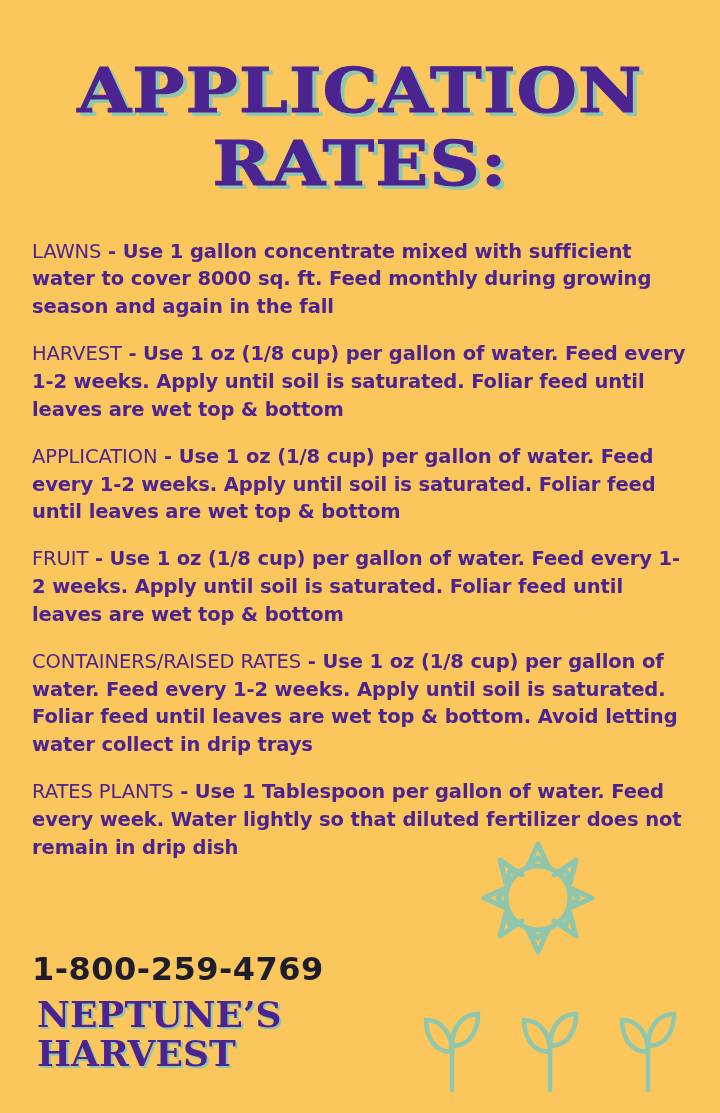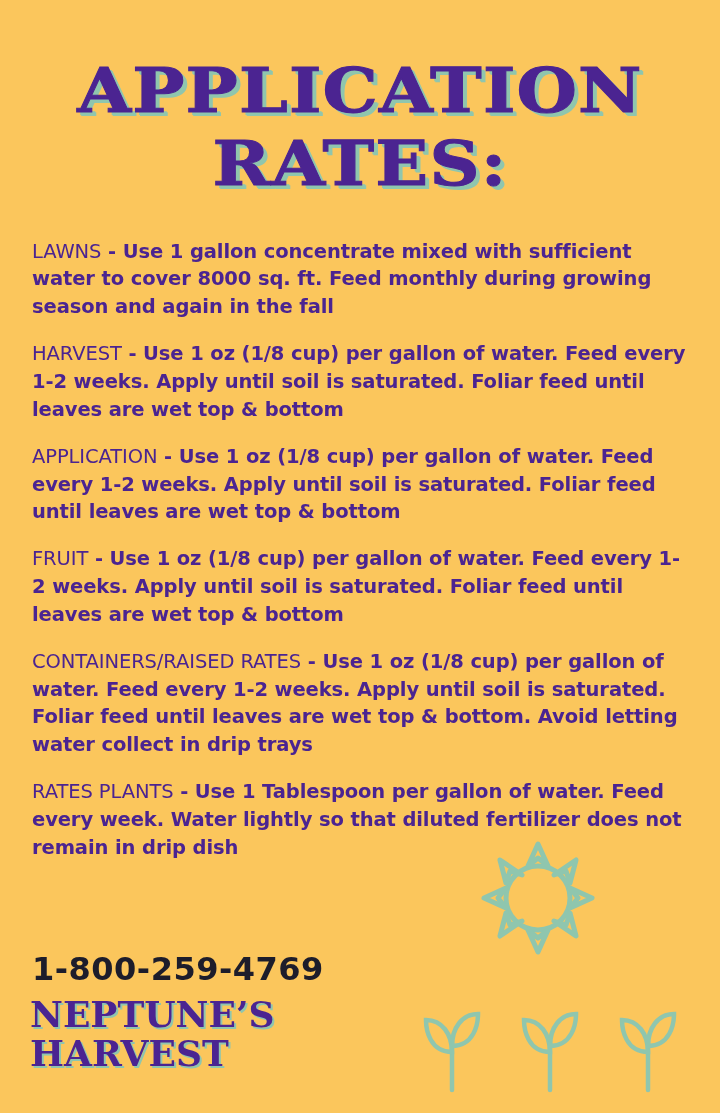--- a/index.html
+++ b/index.html
@@ -91,21 +91,21 @@
     position: absolute;
     left: 32px;
     top: 950px;
     color: #1D1D2B;
     font-size: 32px;
     font-weight: bold;
     letter-spacing: 0.5px;
   }
   .brand {
     position: absolute;
-    left: 30px;
+    left: 37px;
     top: 995px;
     color: #4B2491;
     font-family: "DejaVu Serif", serif;
     font-weight: bold;
     font-size: 36px;
     line-height: 1.08;
     letter-spacing: 0px;
     text-shadow: 2px 2px 0 #8FC6AE;
   }
   .brand .b2 {

